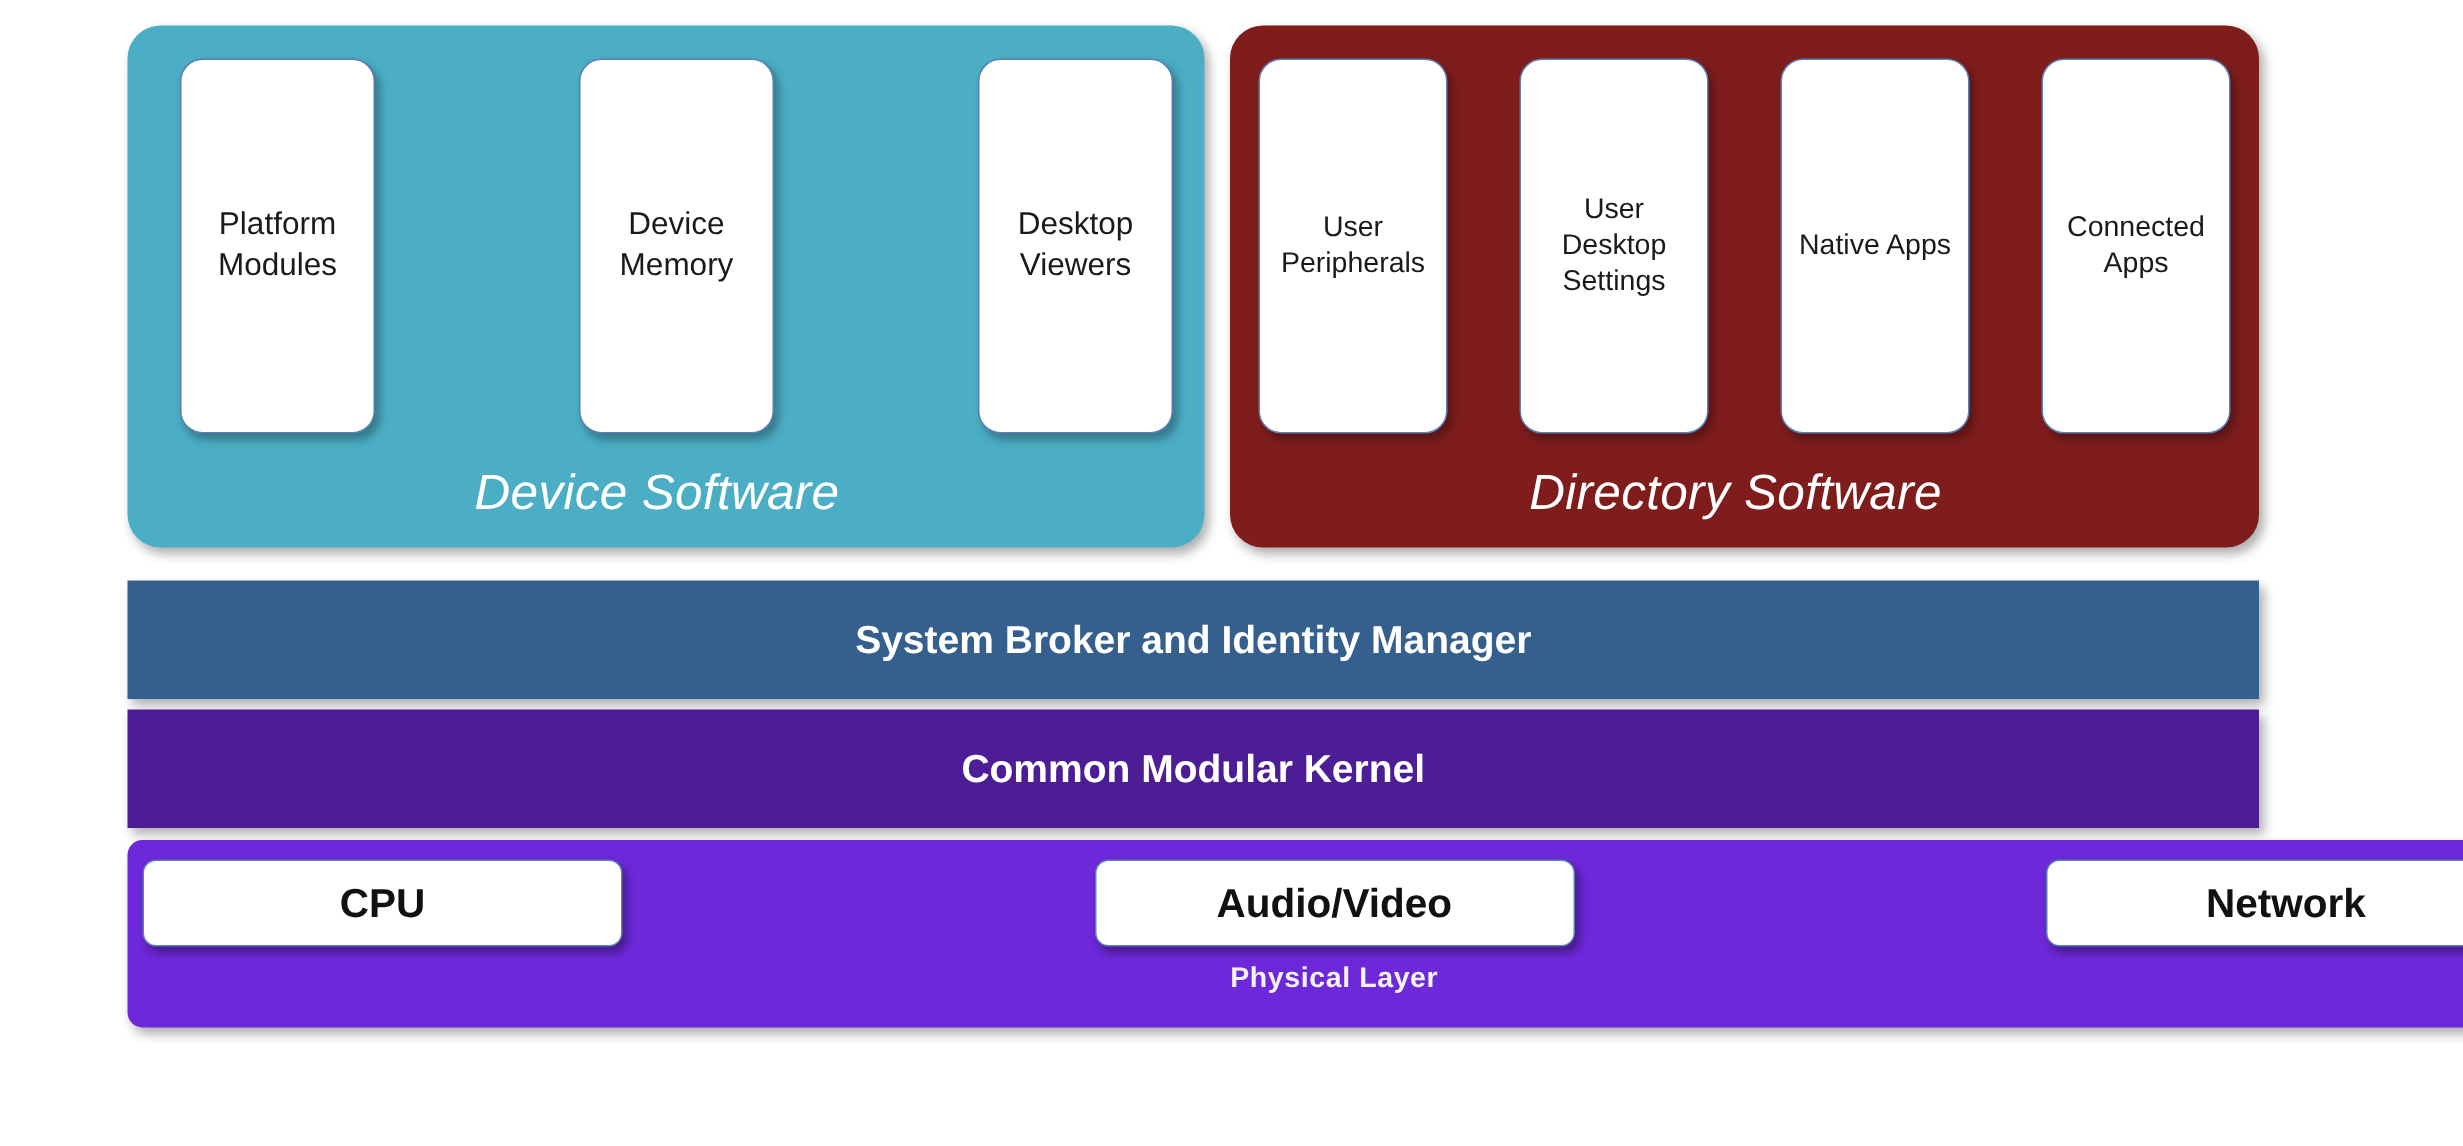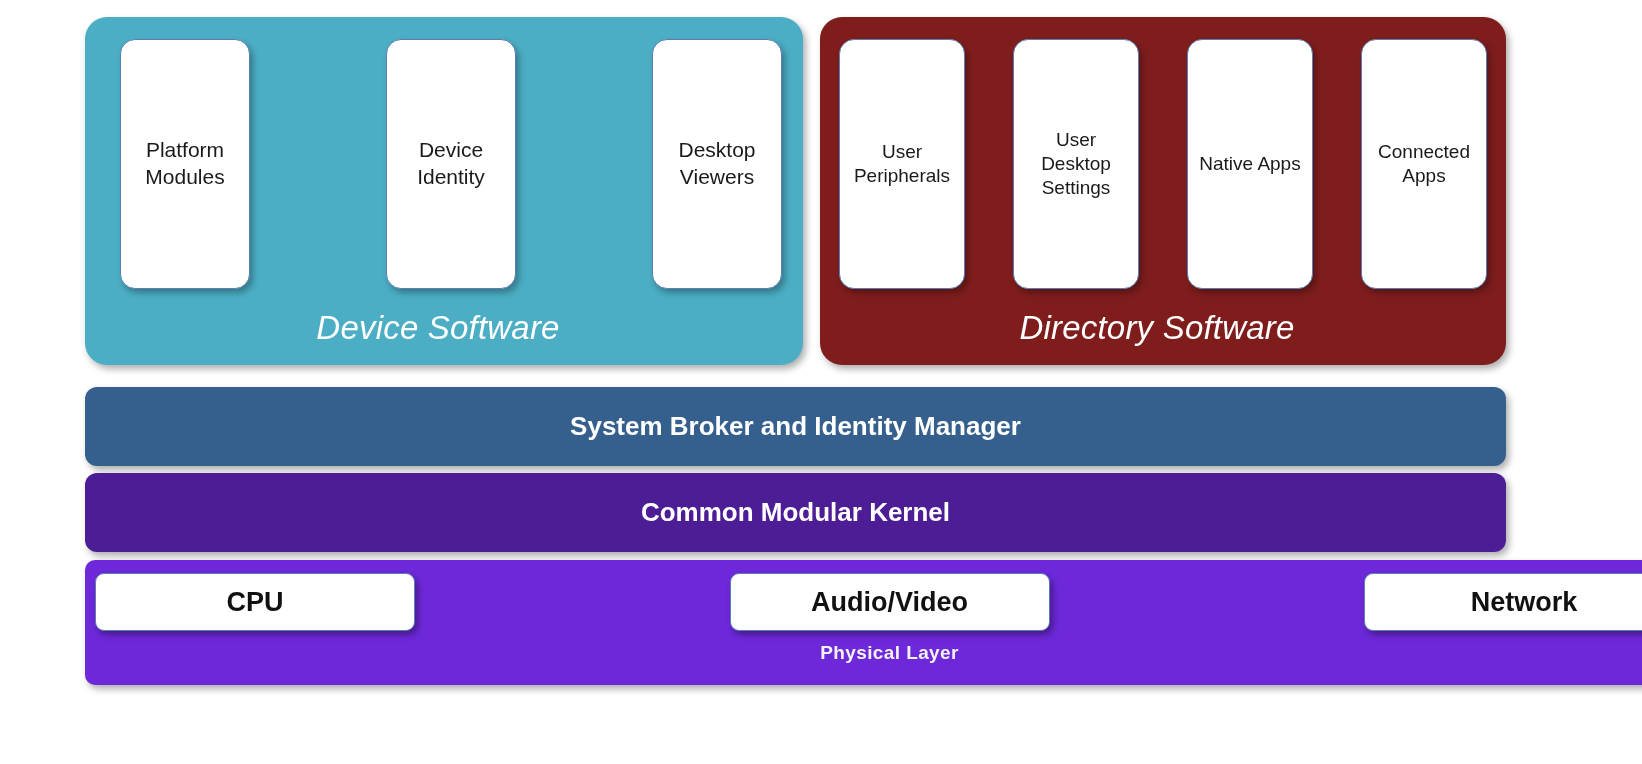--- a/index.html
+++ b/index.html
@@ -84,21 +84,21 @@
     background: #7f1d1d;
   }
   #directory-panel .card { width: 126px; font-size: 19px; }
   #directory-panel .panel-cards { padding: 0 19px; }
 
   
   .bar {
     position: absolute;
     left: 85px;
     width: 1421px;
-    border-radius: 12px;
+    border-radius: 0;
     display: flex;
     align-items: center;
     justify-content: center;
     color: #ffffff;
     font-size: 26px;
     font-weight: bold;
     box-shadow: 3px 4px 7px rgba(0,0,0,0.32);
   }
   #broker-bar {
     top: 387px;
@@ -161,21 +161,21 @@
   }
 </style>
 </head>
 <body>
 
 <div id="diagram">
 
   <div id="device-panel" class="panel">
     <div class="panel-cards">
       <div class="card">Platform Modules</div>
-      <div class="card">Device Identity</div>
+      <div class="card">Device Memory</div>
       <div class="card">Desktop Viewers</div>
     </div>
     <div class="panel-label">Device Software</div>
   </div>
 
   <div id="directory-panel" class="panel">
     <div class="panel-cards">
       <div class="card">User Peripherals</div>
       <div class="card">User Desktop Settings</div>
       <div class="card">Native Apps</div>

